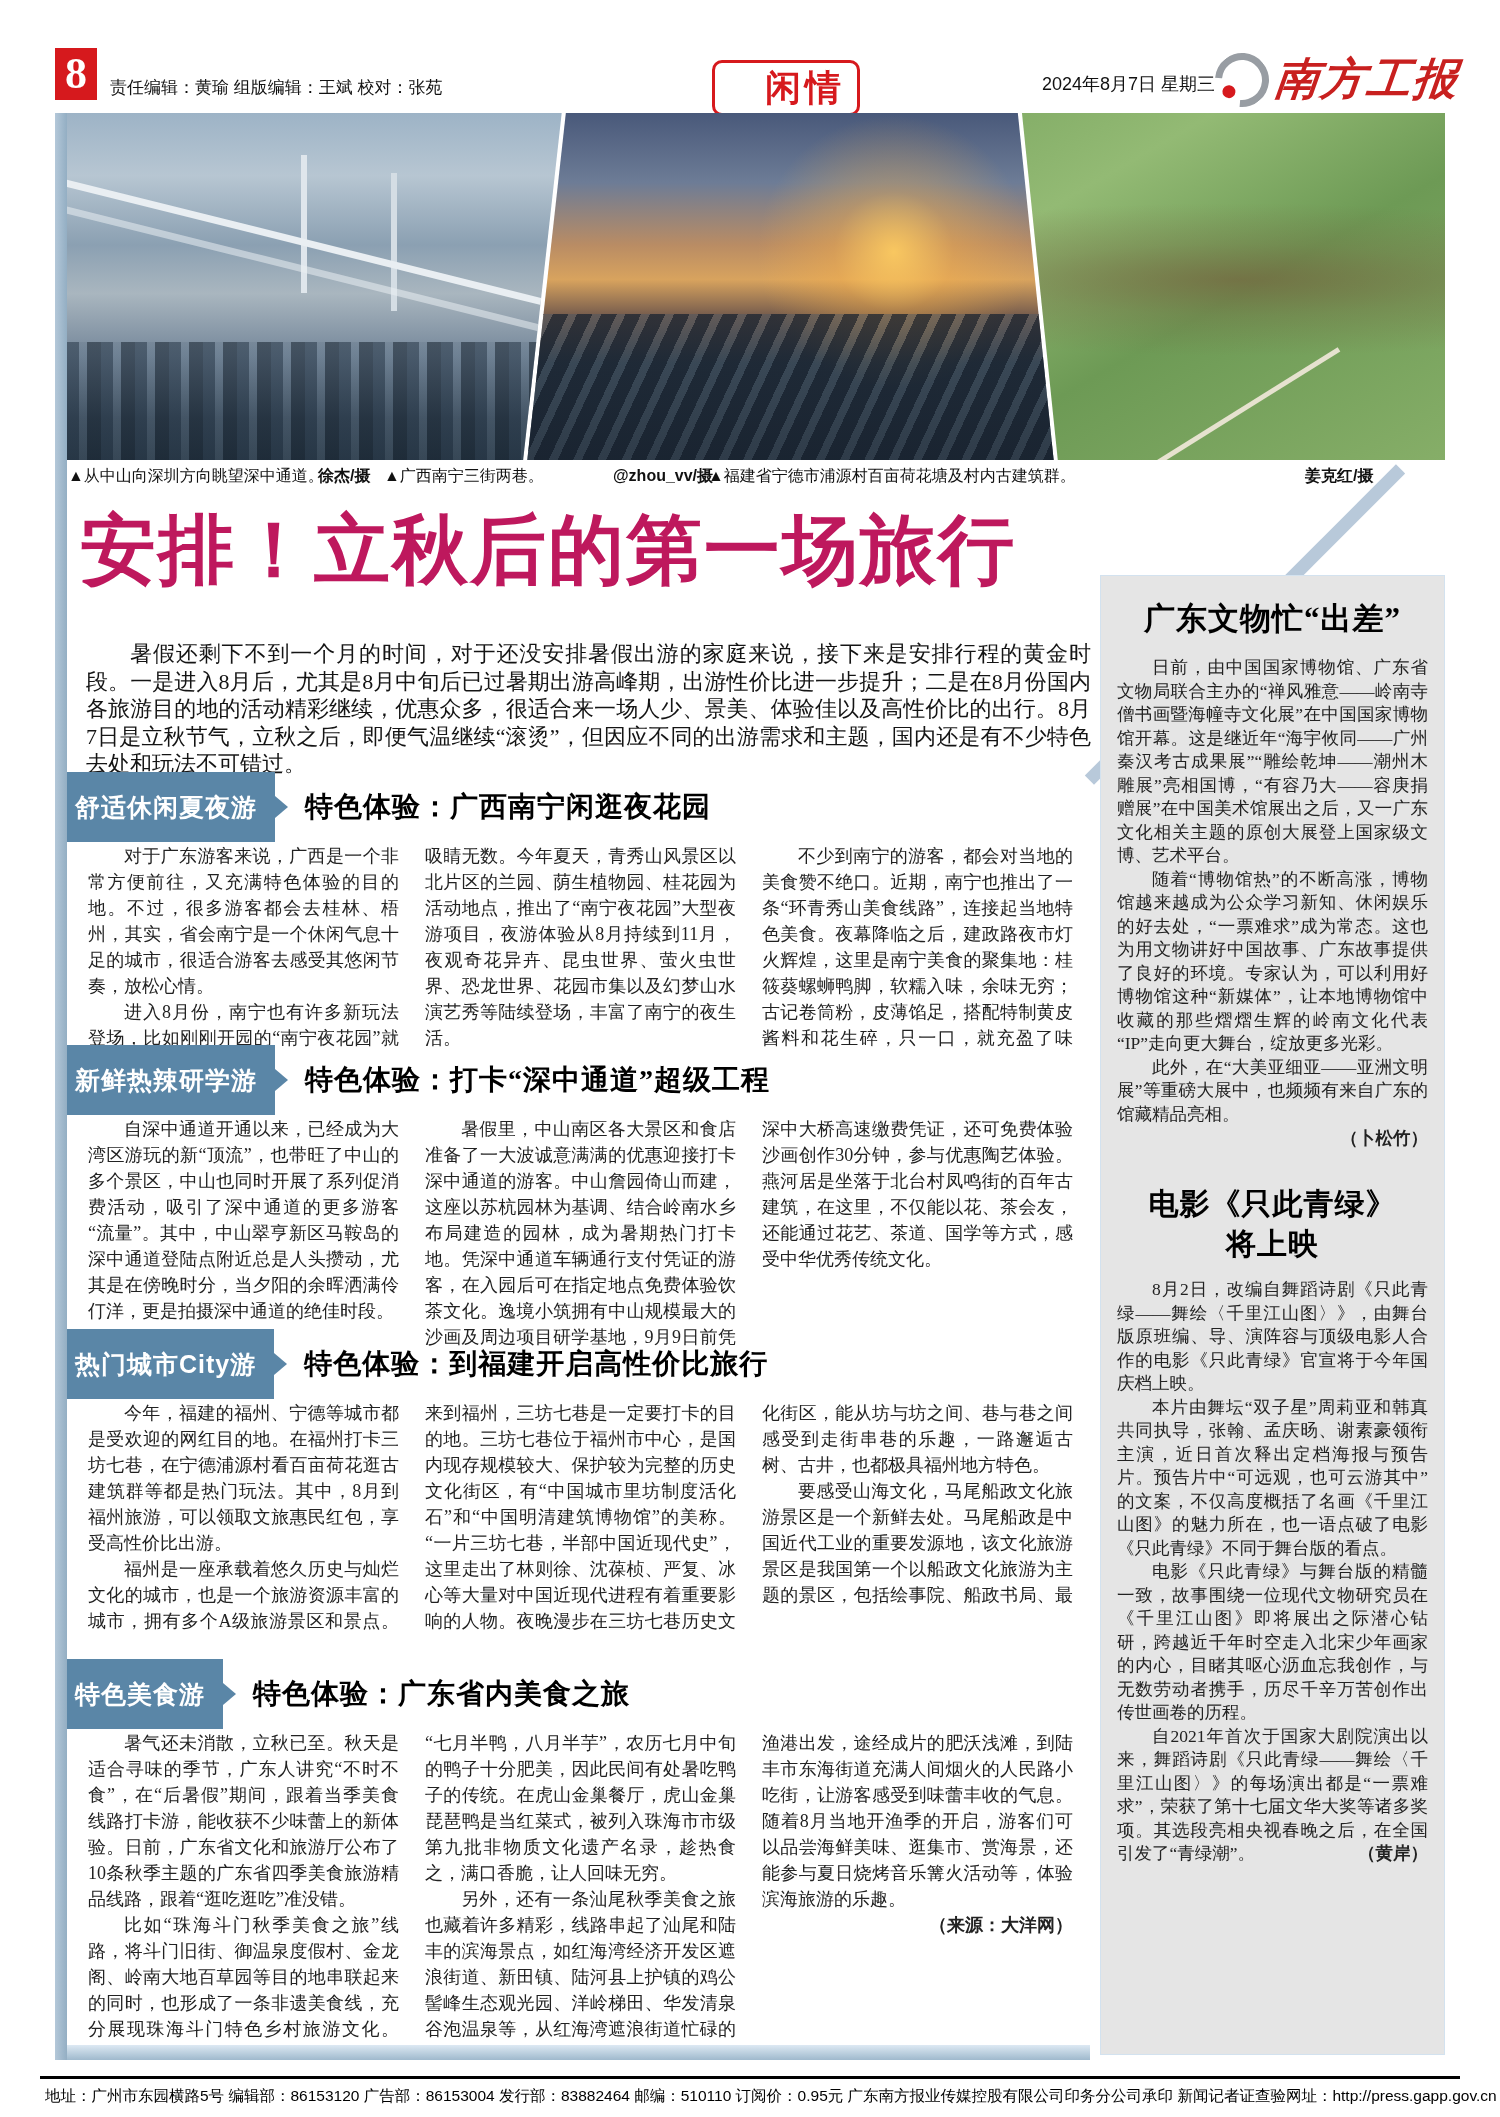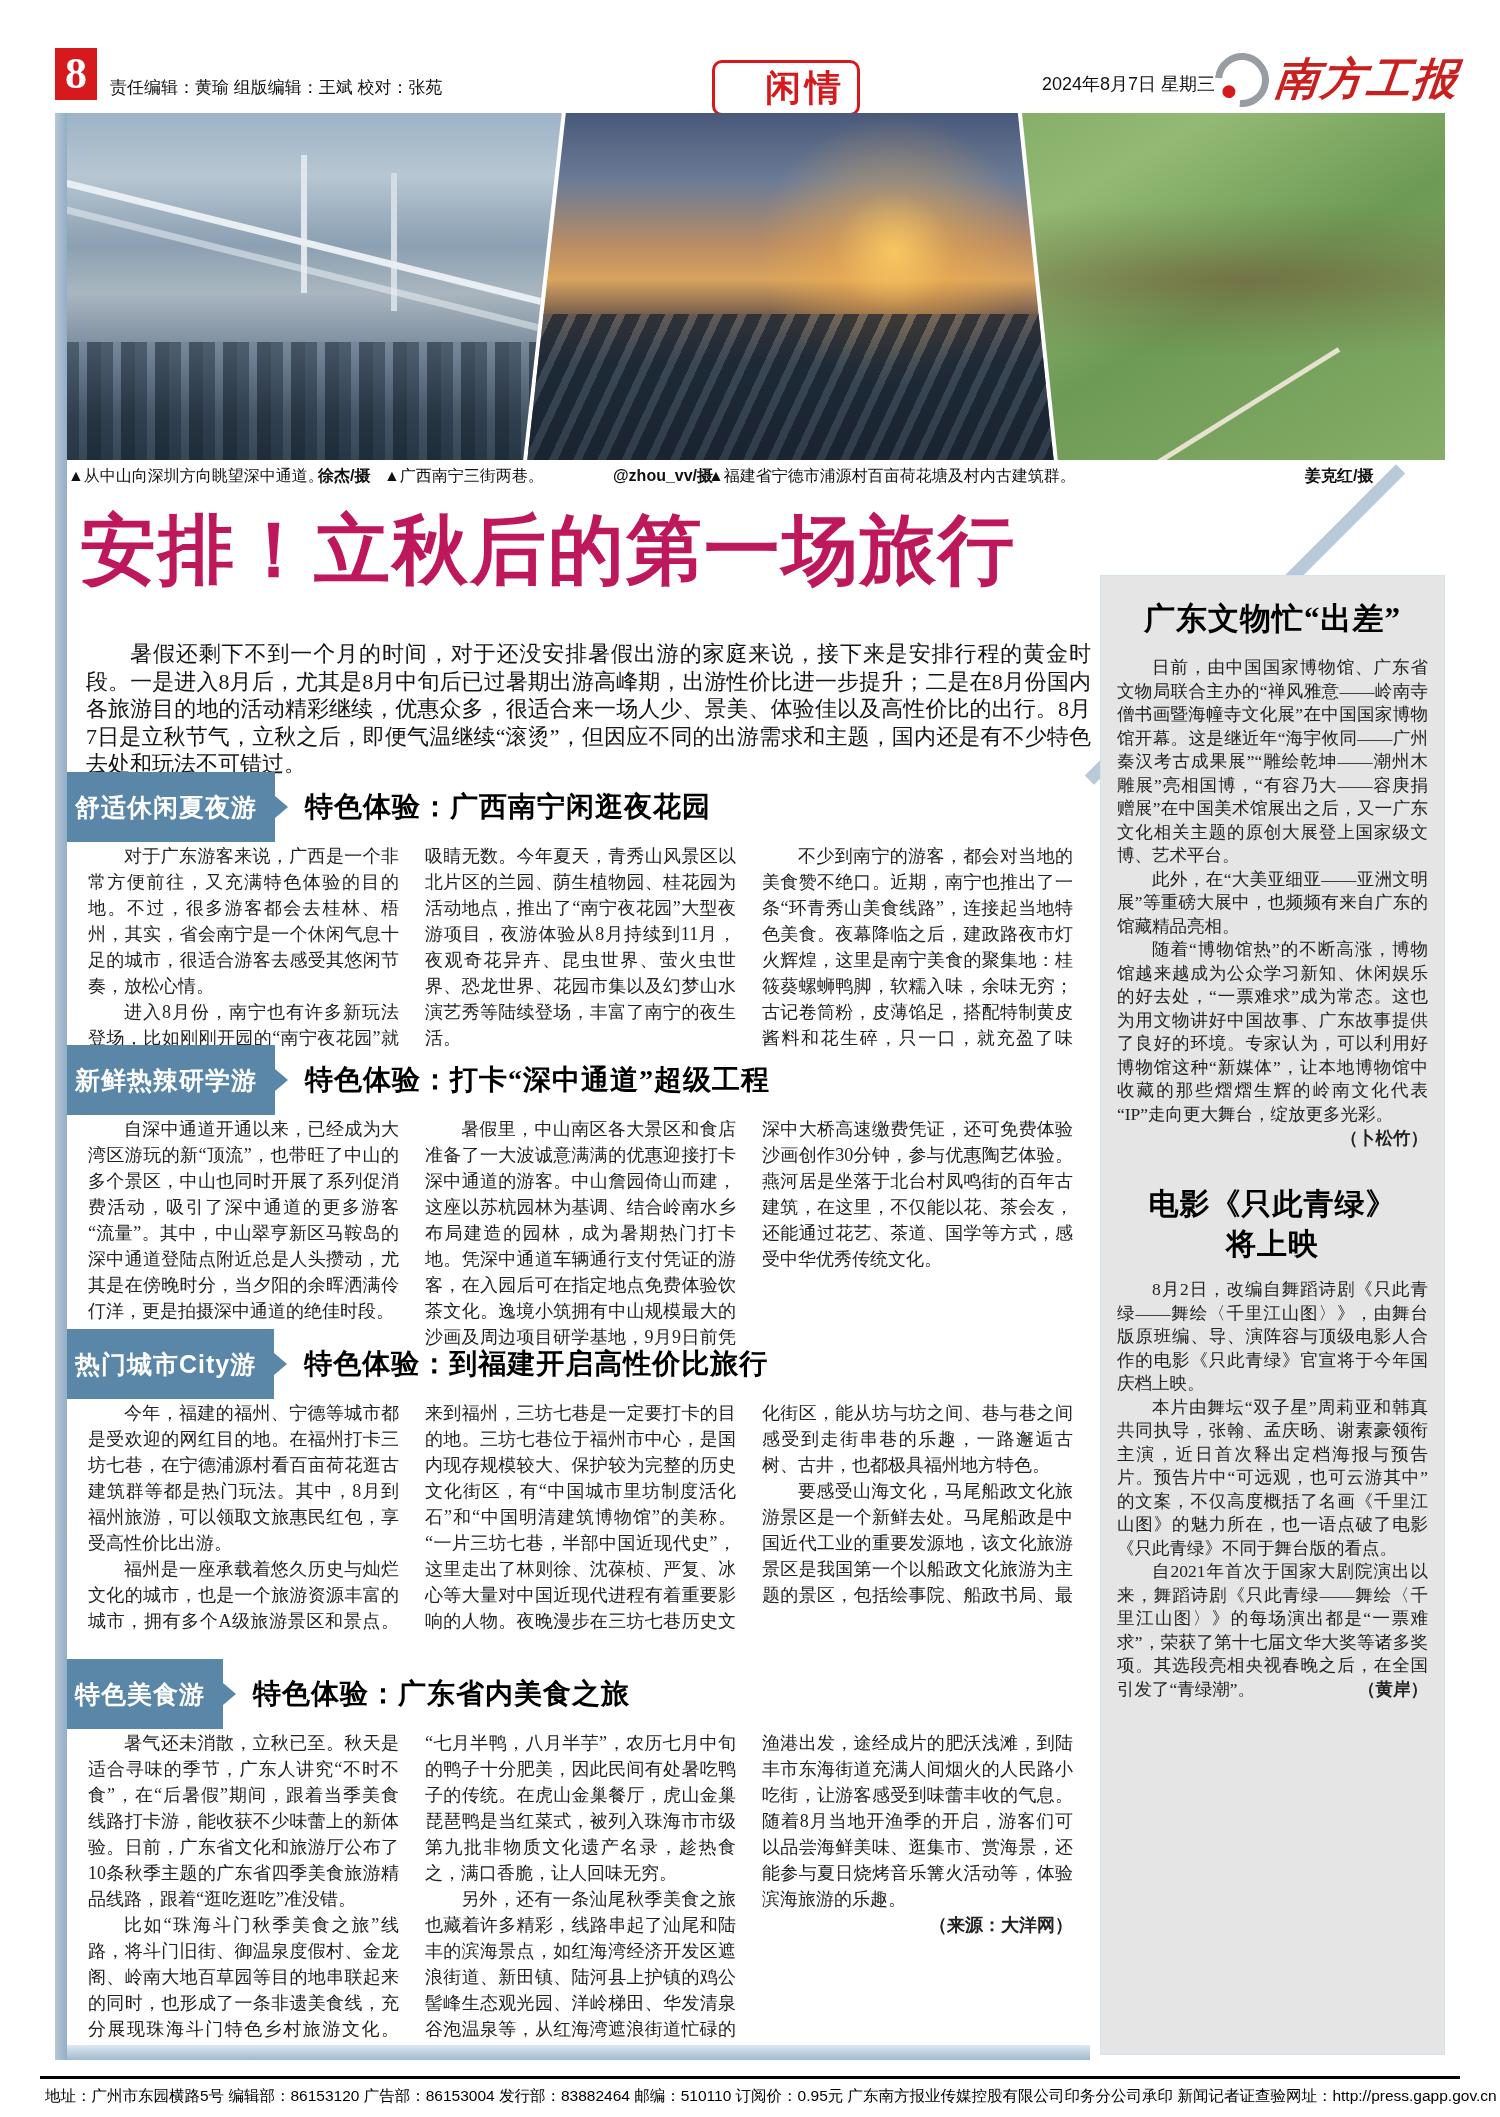--- a/index.html
+++ b/index.html
@@ -166,26 +166,27 @@
 </div>
 <div class="abs sec-body" style="top:1730px;height:312px;">
   <p>暑气还未消散，立秋已至。秋天是适合寻味的季节，广东人讲究“不时不食”，在“后暑假”期间，跟着当季美食线路打卡游，能收获不少味蕾上的新体验。日前，广东省文化和旅游厅公布了10条秋季主题的广东省四季美食旅游精品线路，跟着“逛吃逛吃”准没错。</p>
   <p>比如“珠海斗门秋季美食之旅”线路，将斗门旧街、御温泉度假村、金龙阁、岭南大地百草园等目的地串联起来的同时，也形成了一条非遗美食线，充分展现珠海斗门特色乡村旅游文化。“七月半鸭，八月半芋”，农历七月中旬的鸭子十分肥美，因此民间有处暑吃鸭子的传统。在虎山金巢餐厅，虎山金巢琵琶鸭是当红菜式，被列入珠海市市级第九批非物质文化遗产名录，趁热食之，满口香脆，让人回味无穷。</p>
   <p><span>另外，还有一条汕尾秋季美食之旅也藏着许多精彩，线路串起了汕尾和陆丰的滨海景点，如红海湾经济开发区遮浪街道、新田镇、陆河县上护镇的鸡公髻峰生态观光园、洋岭梯田、华发清泉谷泡温泉等，从红海湾遮浪街道忙碌的渔港出发，途经成片的肥沃浅滩，到陆丰市东海街道充满人间烟火的人民路小吃街，让游客感受到味蕾丰收的气息。随着8月当地开渔季的开启，游客们可以品尝海鲜美味、逛集市、赏海景，还能参与夏日烧烤音乐篝火活动等，体验滨海旅游的乐趣。</span><span class="src">（来源：大洋网）</span></p>
 </div>
 
 <div class="abs sidebar">
   <h2 class="sb-title">广东文物忙“出差”</h2>
   <p>日前，由中国国家博物馆、广东省文物局联合主办的“禅风雅意——岭南寺僧书画暨海幢寺文化展”在中国国家博物馆开幕。这是继近年“海宇攸同——广州秦汉考古成果展”“雕绘乾坤——潮州木雕展”亮相国博，“有容乃大——容庚捐赠展”在中国美术馆展出之后，又一广东文化相关主题的原创大展登上国家级文博、艺术平台。</p>
+  <p>随着“博物馆热”的不断高涨，博物馆越来越成为公众学习新知、休闲娱乐的好去处，“一票难求”成为常态。这也为用文物讲好中国故事、广东故事提供了良好的环境。专家认为，可以利用好博物馆这种“新媒体”，让本地博物馆中收藏的那些熠熠生辉的岭南文化代表“IP”走向更大舞台，绽放更多光彩。</p>
   <p>此外，在“大美亚细亚——亚洲文明展”等重磅大展中，也频频有来自广东的馆藏精品亮相。</p>
-  <p>随着“博物馆热”的不断高涨，博物馆越来越成为公众学习新知、休闲娱乐的好去处，“一票难求”成为常态。这也为用文物讲好中国故事、广东故事提供了良好的环境。专家认为，可以利用好博物馆这种“新媒体”，让本地博物馆中收藏的那些熠熠生辉的岭南文化代表“IP”走向更大舞台，绽放更多光彩。</p>
   <div class="byline">（卜松竹）</div>
 
   <h2 class="sb-title sb-title2"><span>电影《只此青绿》</span><br><span>将上映</span></h2>
   <p>8月2日，改编自舞蹈诗剧《只此青绿——舞绘〈千里江山图〉》，由舞台版原班编、导、演阵容与顶级电影人合作的电影《只此青绿》官宣将于今年国庆档上映。</p>
   <p>本片由舞坛“双子星”周莉亚和韩真共同执导，张翰、孟庆旸、谢素豪领衔主演，近日首次释出定档海报与预告片。预告片中“可远观，也可云游其中”的文案，不仅高度概括了名画《千里江山图》的魅力所在，也一语点破了电影《只此青绿》不同于舞台版的看点。</p>
+  <p>电影《只此青绿》与舞台版的精髓一致，故事围绕一位现代文物研究员在《千里江山图》即将展出之际潜心钻研，跨越近千年时空走入北宋少年画家的内心，目睹其呕心沥血忘我创作，与无数劳动者携手，历尽千辛万苦创作出传世画卷的历程。</p>
   <p><span>自2021年首次于国家大剧院演出以来，舞蹈诗剧《只此青绿——舞绘〈千里江山图〉》的每场演出都是“一票难求”，荣获了第十七届文华大奖等诸多奖项。其选段亮相央视春晚之后，在全国引发了“青绿潮”。</span><span class="byline-inline">（黄岸）</span></p>
 </div>
 
 <div class="abs left-bar"></div>
 <div class="abs bottom-bar"></div>
 <div class="abs footer-rule"></div>
 <div class="abs footer-text">地址：广州市东园横路5号  编辑部：86153120  广告部：86153004  发行部：83882464  邮编：510110  订阅价：0.95元  广东南方报业传媒控股有限公司印务分公司承印  新闻记者证查验网址：http://press.gapp.gov.cn</div>
 
 </body></html>

